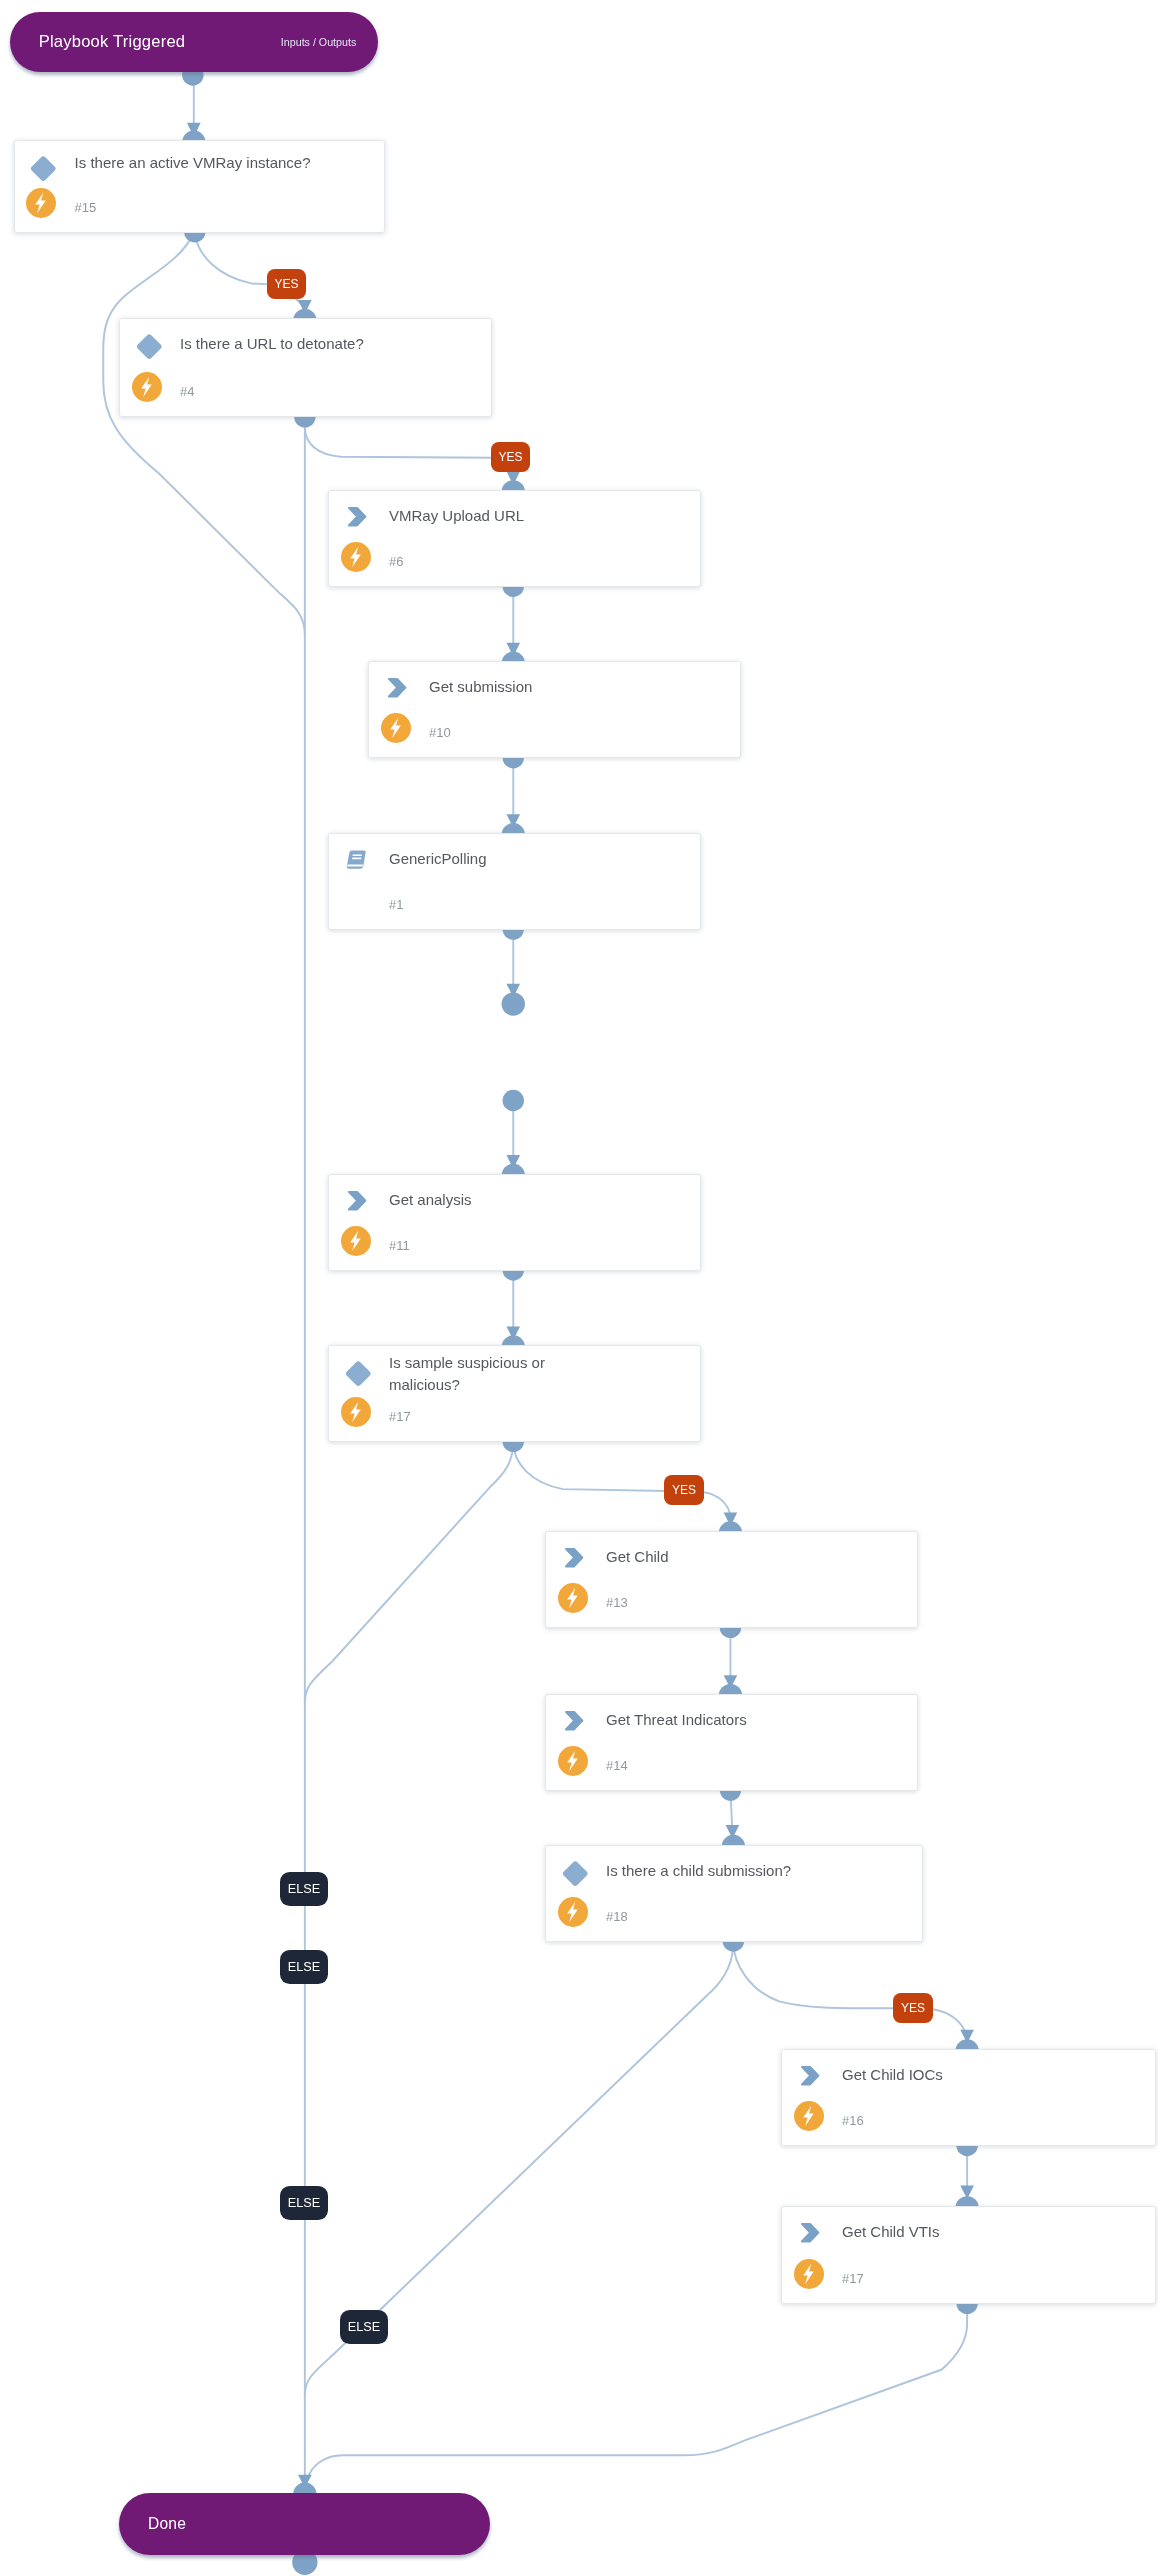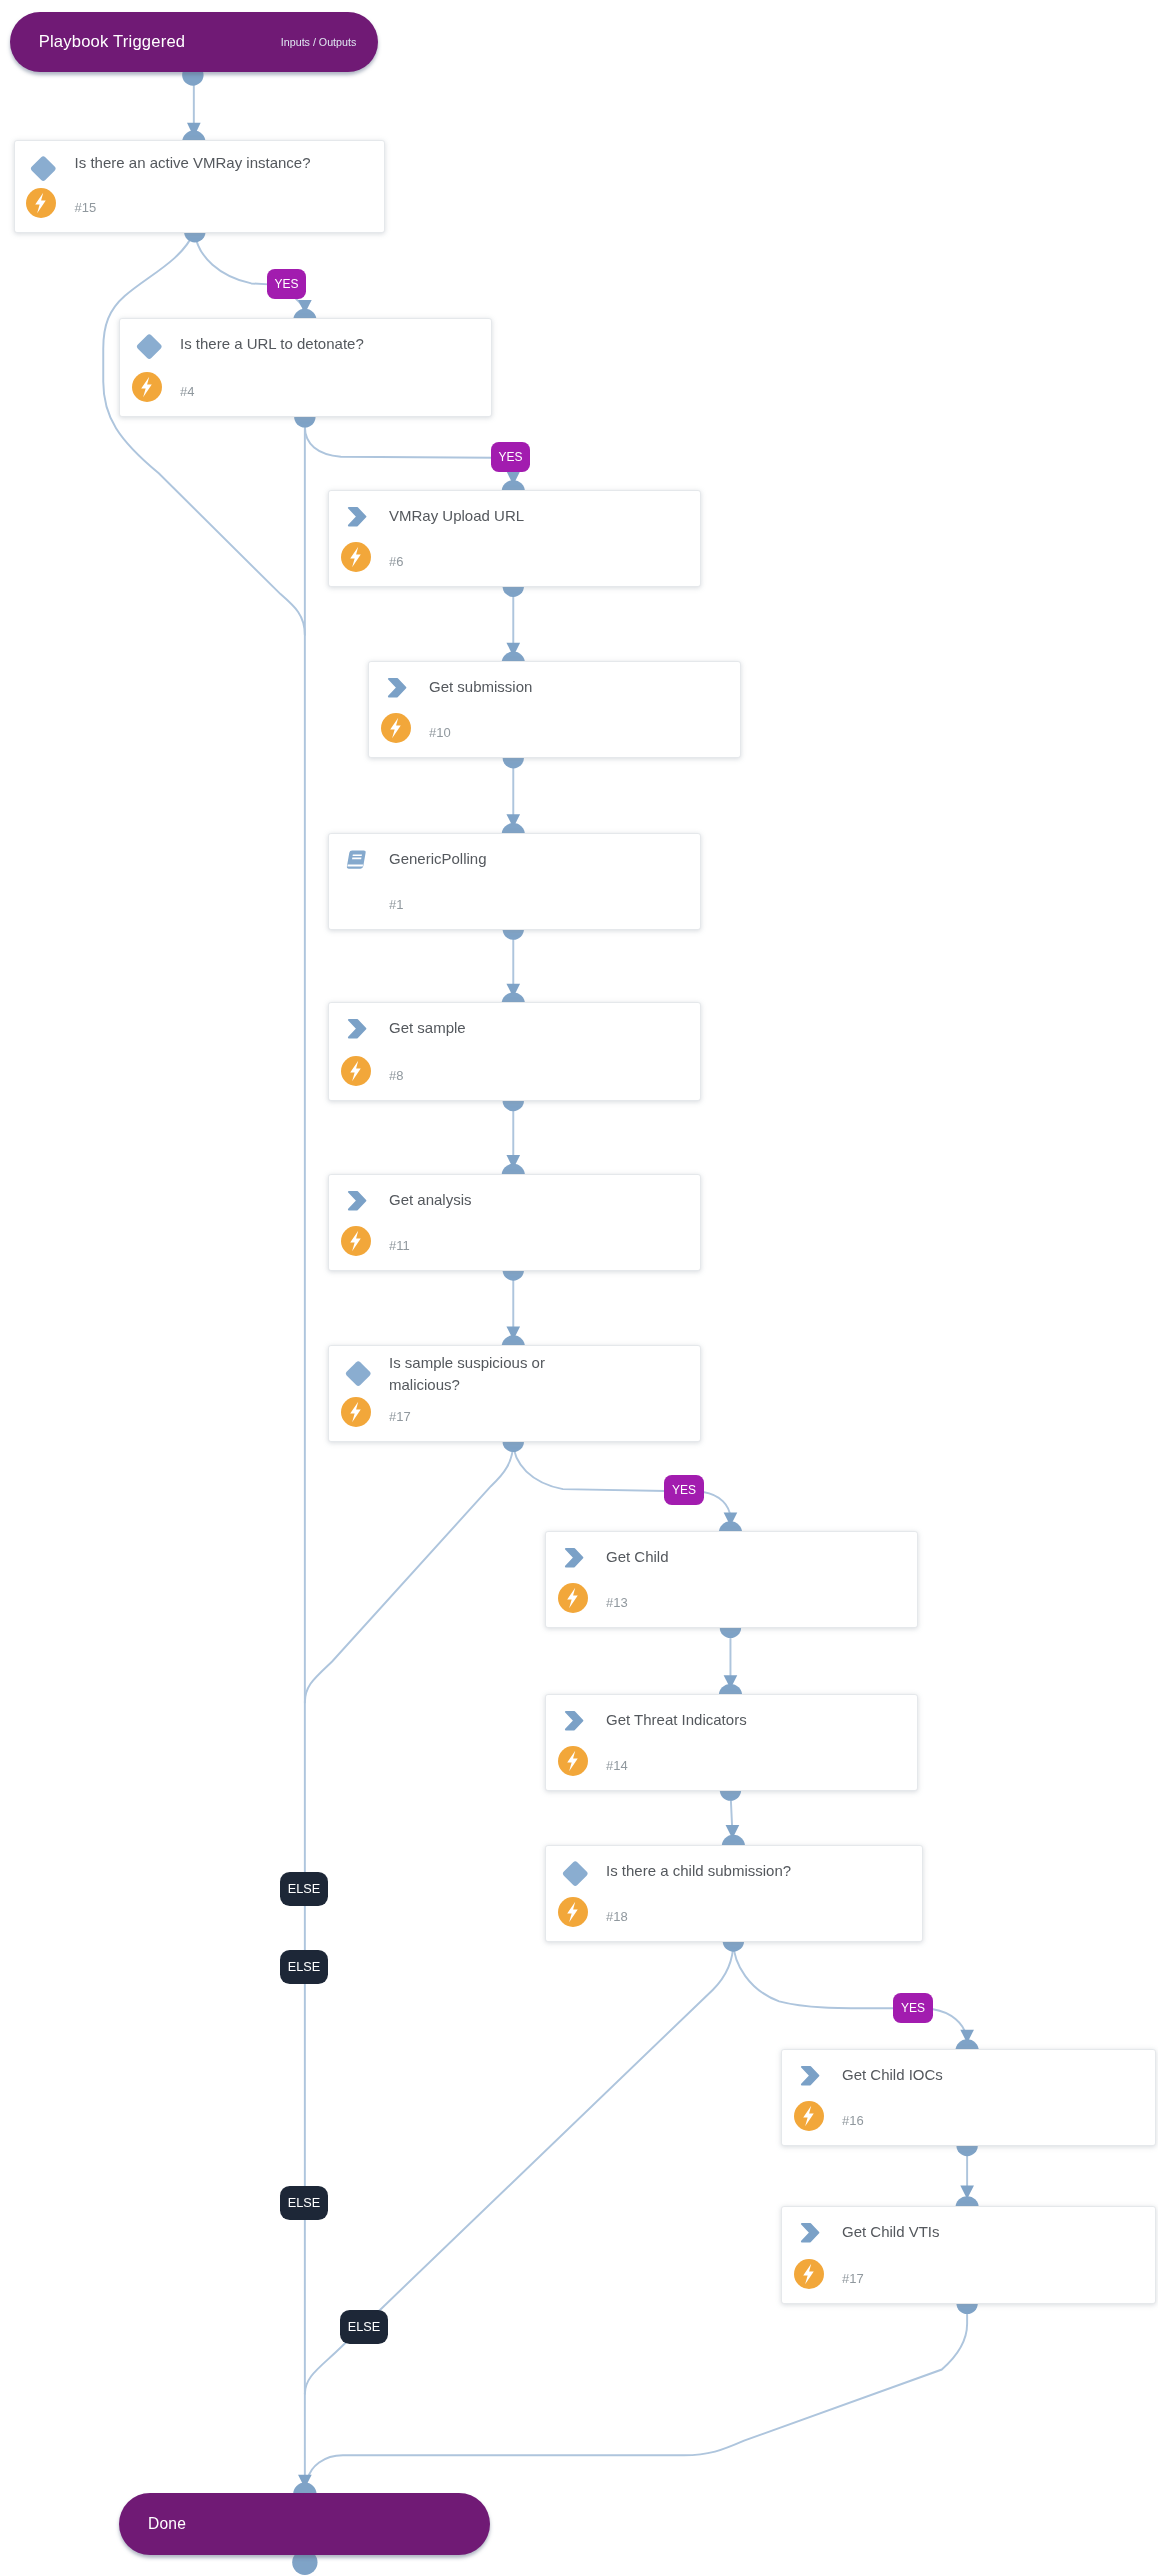--- a/index.html
+++ b/index.html
@@ -19,21 +19,21 @@
         border-radius:2.9px;box-shadow:0 1px 5.8px rgba(140,150,160,.35);cursor:pointer;}
   .title{position:absolute;left:60px;top:13.6px;font-size:15px;color:#54585d;
          line-height:1.45;max-width:243px;}
   .tid{position:absolute;left:60px;bottom:16.6px;font-size:13px;color:#90989e;}
   .diamond{position:absolute;left:19.5px;top:17.5px;width:18.5px;height:18.5px;
            background:#8aadd0;border-radius:2.9px;transform:rotate(45deg);}
   .icon-box{position:absolute;left:14.6px;top:14.6px;width:25px;height:24px;}
   .book-skew{display:block;transform:skewX(-10deg);}
   .bolt{position:absolute;left:11.7px;bottom:13.6px;width:30px;height:30px;}
   
-  .yes{position:absolute;z-index:4;background:#a21caf;color:#fff;border-radius:7.8px;
+  .yes{position:absolute;z-index:4;background:#c2410c;color:#fff;border-radius:7.8px;
        font-size:12px;display:flex;align-items:center;justify-content:center;}
   .else{position:absolute;z-index:4;background:#1d2737;color:#fff;border-radius:9.7px;
         font-size:12.7px;display:flex;align-items:center;justify-content:center;}
 </style>
 </head>
 <body>
 
 <div class="canvas">
 
   <svg class="edges" width="1159" height="2576" viewBox="0 0 1190 2645">
@@ -192,35 +192,20 @@
         <rect x="4" y="1.5" width="17" height="19" rx="2.5" fill="#85a9cd"></rect>
         <line x1="8" y1="6.5" x2="17.5" y2="6.5" stroke="#fff" stroke-width="1.7"></line>
         <line x1="8" y1="9.7" x2="17.5" y2="9.7" stroke="#fff" stroke-width="1.7"></line>
         <rect x="4.5" y="16.2" width="16" height="2" fill="#fff"></rect>
       </svg>
     </span>
     <div class="title">GenericPolling</div>
     <div class="tid">#1</div>
   </div>
 
-  <div class="node" style="left:328px;top:1002px;width:371px;height:97px;">
-    <span class="icon-box">
-      <svg width="23.4" height="21.4" viewBox="0 0 24 22">
-          <path d="M5 2 h8.5 L22 11 13.5 20 H5 l8.5-9 z" fill="#7ba1c7" stroke="#7ba1c7" stroke-width="2" stroke-linejoin="round"></path>
-        </svg>
-    </span>
-    <div class="title">Get sample</div>
-    <span class="bolt">
-      <svg width="30" height="30" viewBox="0 0 31 31">
-          <circle cx="15.5" cy="15.5" r="15.5" fill="#f2a73a"></circle>
-          <path d="M17.8 5 9.5 17h4.6l-2.6 9 8.9-13h-4.8z" fill="#fff"></path>
-        </svg>
-    </span>
-    <div class="tid">#8</div>
-  </div>
 
   <div class="node" style="left:328px;top:1174px;width:371px;height:95px;">
     <span class="icon-box">
       <svg width="23.4" height="21.4" viewBox="0 0 24 22">
           <path d="M5 2 h8.5 L22 11 13.5 20 H5 l8.5-9 z" fill="#7ba1c7" stroke="#7ba1c7" stroke-width="2" stroke-linejoin="round"></path>
         </svg>
     </span>
     <div class="title">Get analysis</div>
     <span class="bolt">
       <svg width="30" height="30" viewBox="0 0 31 31">

